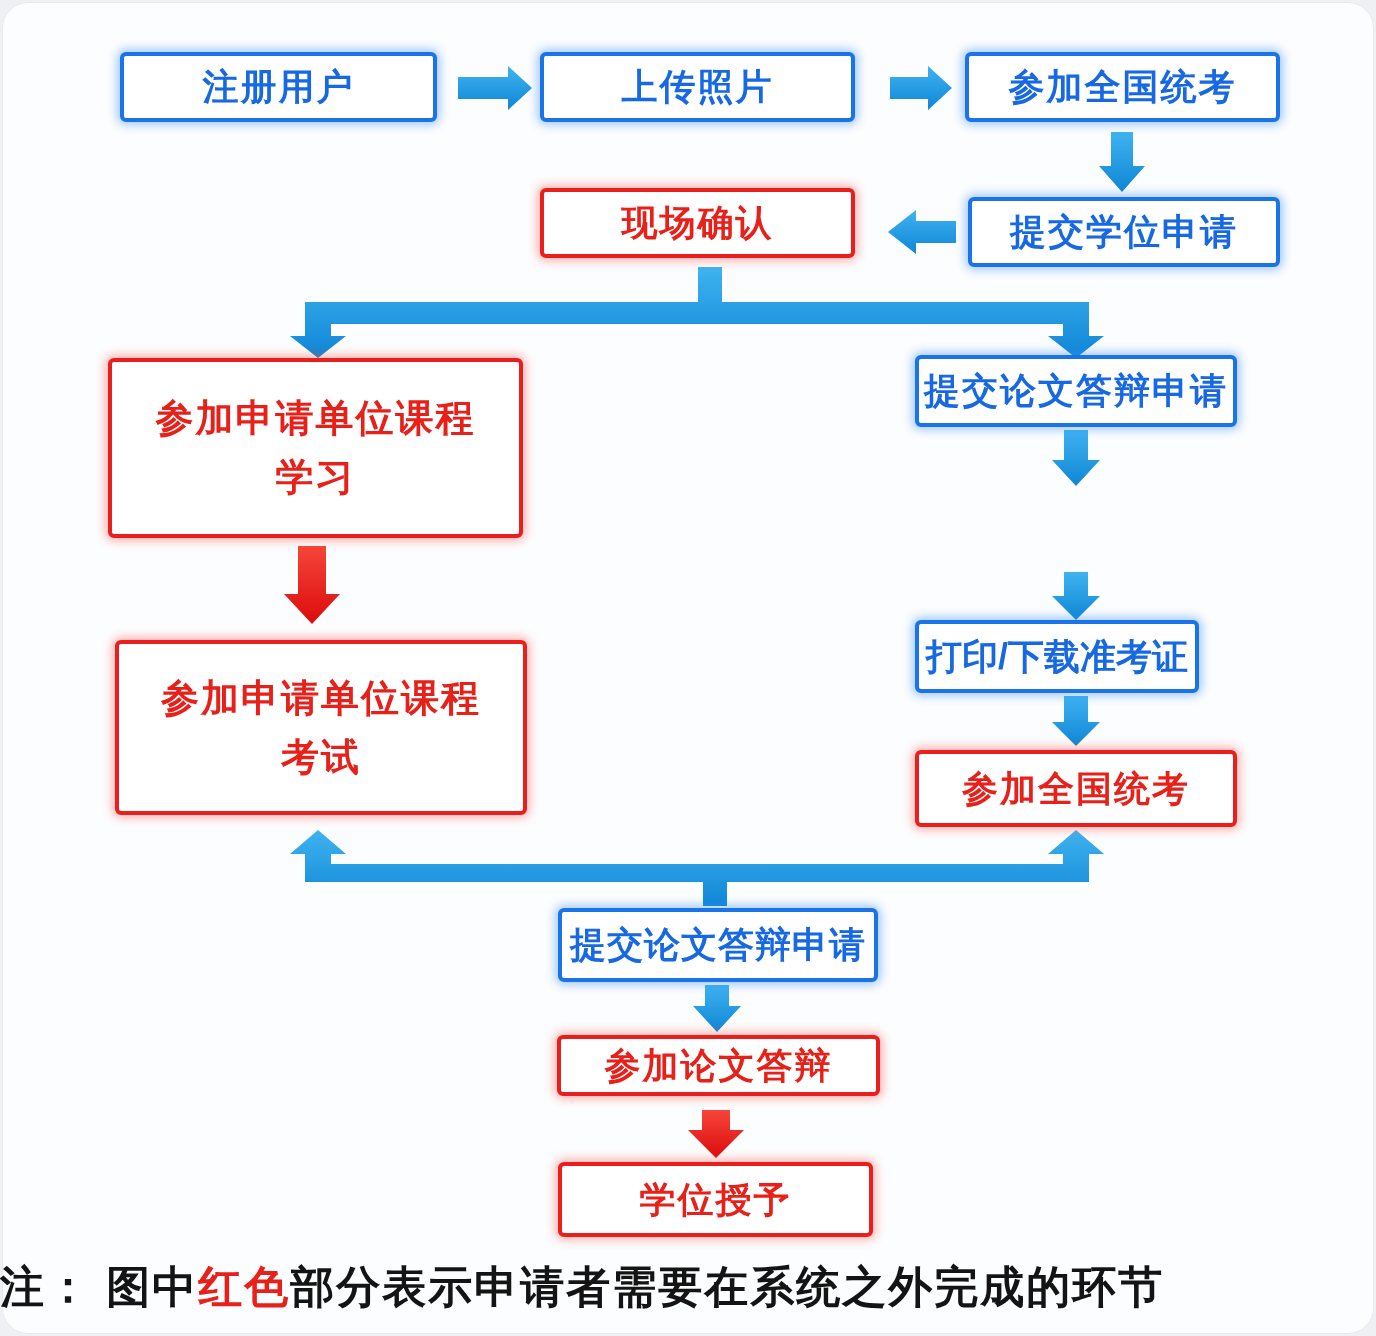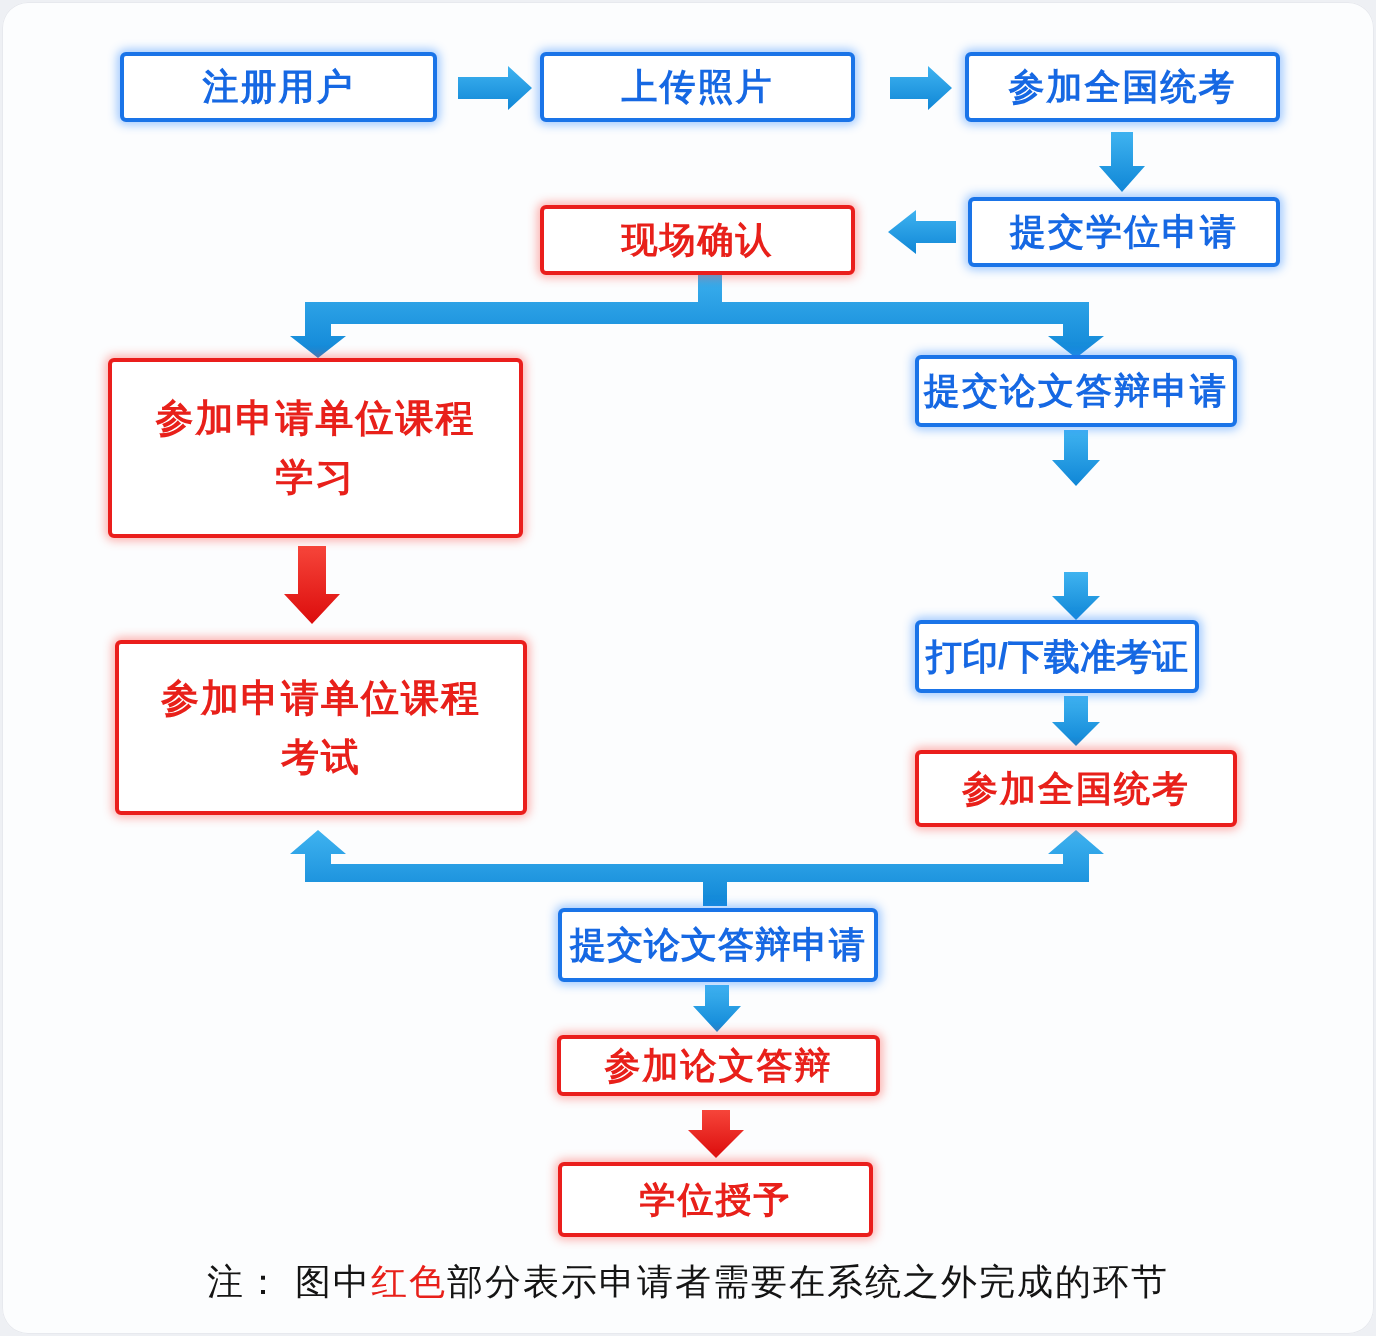--- a/index.html
+++ b/index.html
@@ -46,34 +46,33 @@
   }
   .node.red{
     border:4px solid var(--red-border);
     color:var(--red-text);
     box-shadow:0 0 10px 3px rgba(255,70,60,.40);
   }
   .n1{left:120px;top:52px;width:317px;height:70px;}
   .n2{left:540px;top:52px;width:315px;height:70px;}
   .n3{left:965px;top:52px;width:315px;height:70px;}
   .n4{left:968px;top:197px;width:312px;height:70px;}
-  .n5{left:540px;top:205px;width:315px;height:70px;}
+  .n5{left:540px;top:188px;width:315px;height:70px;}
   .n6{left:108px;top:358px;width:415px;height:180px;font-size:38px;}
   .n7{left:115px;top:640px;width:412px;height:175px;font-size:38px;}
   .n8{left:915px;top:355px;width:322px;height:72px;}
   .n9{left:915px;top:488px;width:322px;height:78px;}
   .n10{left:915px;top:620px;width:284px;height:73px;letter-spacing:0;}
   .n11{left:915px;top:750px;width:322px;height:77px;}
   .n12{left:558px;top:908px;width:320px;height:74px;letter-spacing:1px;}
   .n13{left:557px;top:1035px;width:323px;height:61px;}
   .n14{left:558px;top:1162px;width:315px;height:75px;}
   .note{
     position:absolute;left:0;right:0;top:1258px;
-    text-align:center;
-    font-size:36px;font-weight:normal;
+    font-size:44px;font-weight:bold;
     color:var(--note-text);
     letter-spacing:2px;
   }
   .note .hl{color:var(--red-text);}
 </style>
 </head>
 <body>
 
 <div class="canvas">
   <div class="card"></div>

